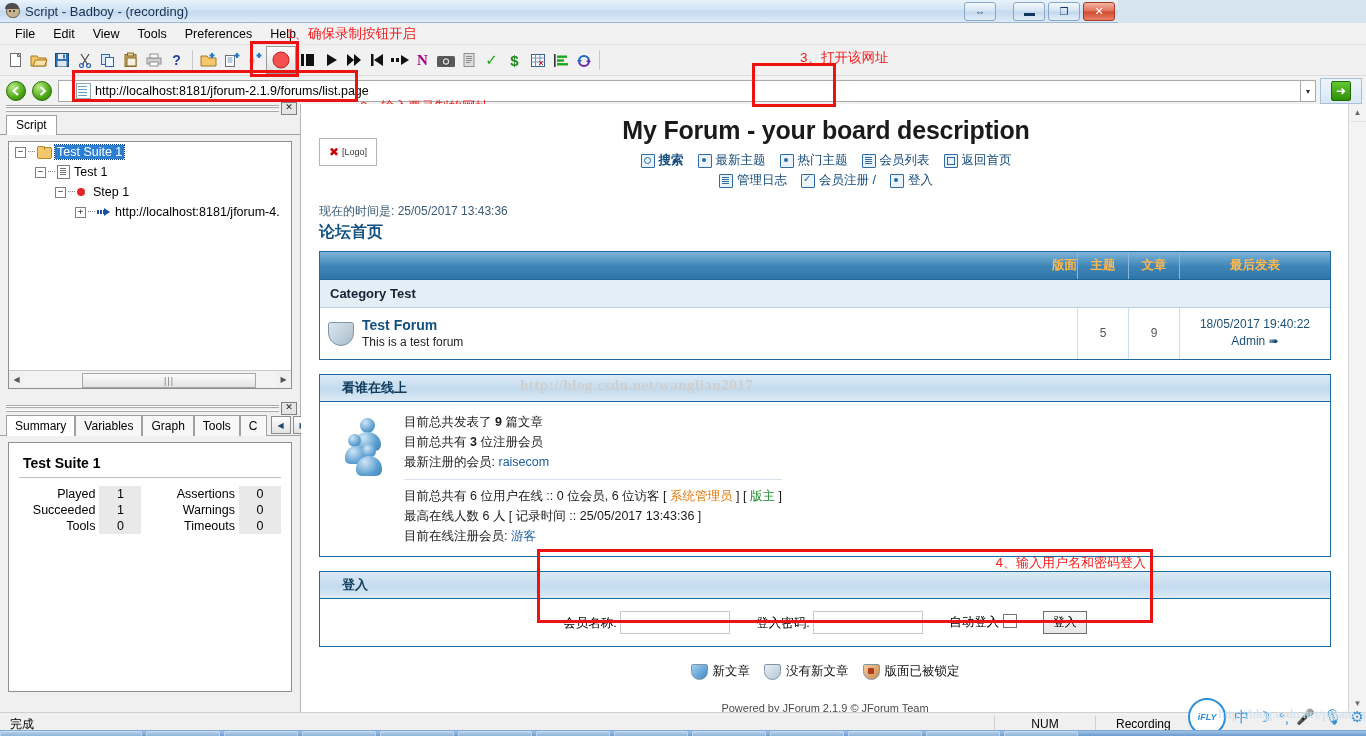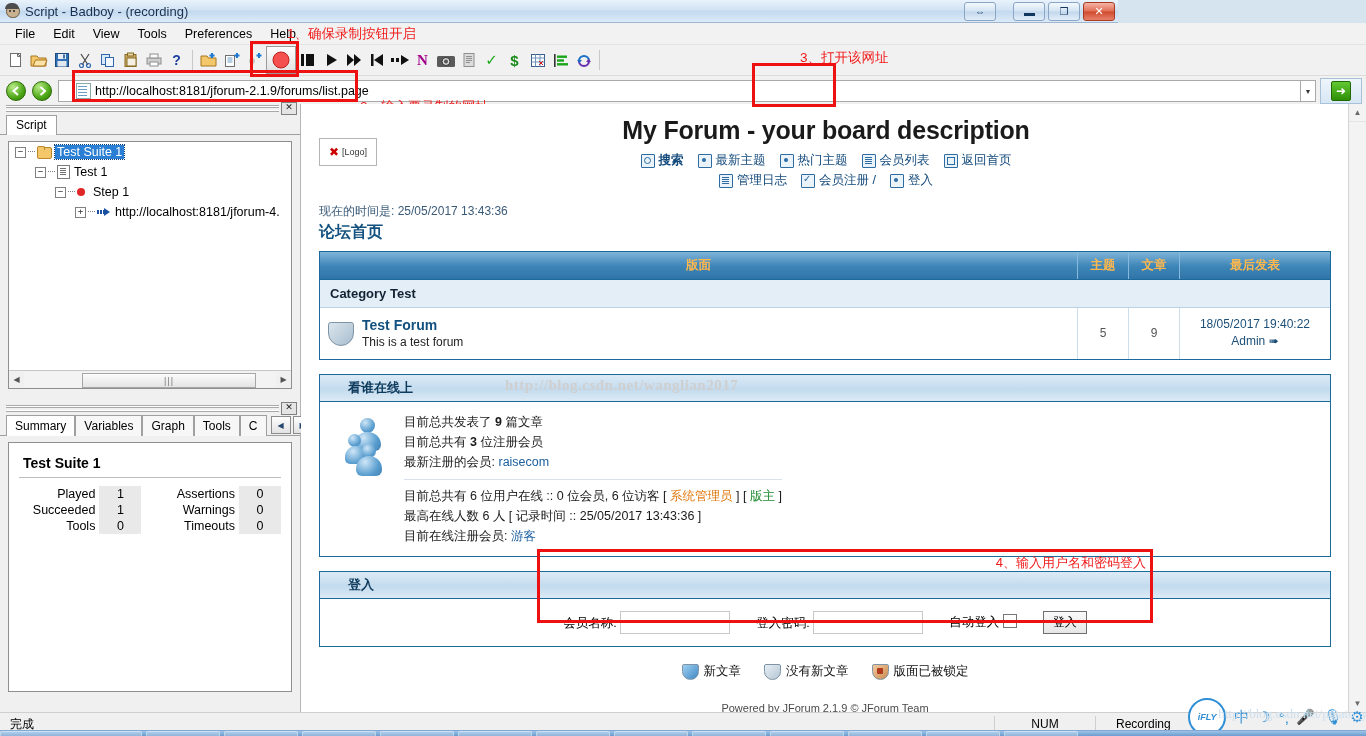--- a/index.html
+++ b/index.html
@@ -173,40 +173,40 @@
   .ftime{margin:14px 0 0 18px;font-size:12px;color:#3a5a78;}
   .fcrumb{margin:2px 0 0 18px;font-size:16px;font-weight:bold;color:#12517f;}
 
   .fsect{margin:8px 18px 0 18px;border:1px solid #1b6a9c;}
   table.ftable{border-collapse:collapse;width:100%;font-size:12px;}
   .ftable th{
     background:linear-gradient(to bottom,#7fb4d8,#3f86b8 52%,#2f74a6);
     color:#ffb84d;font-weight:bold;font-size:12.5px;padding:5px 0;text-align:center;
     border-left:1px solid #86b9dd;border-bottom:1px solid #1b6a9c;
   }
-  .ftable th:first-child{border-left:none;}
+  .ftable th:first-child{border-left:none;text-align:right;}
   .catrow td{background:#e4eef6;padding:6px 10px;font-weight:bold;color:#123;font-size:13px;border-bottom:1px solid #b9d2e5;}
   .catrow td.blank{background:#e4eef6;}
   .frow td{padding:8px 8px;border-bottom:none;background:#fff;vertical-align:middle;}
   .fname{font-size:14px;font-weight:bold;color:#12517f;}
   .fdesc{font-size:12px;color:#222;margin-top:2px;}
   .fnum{text-align:center;color:#555;font-size:12px;background:#f3f7fb;border-left:1px solid #cddeeb;}
   .flast{text-align:center;color:#1c4f78;font-size:12px;background:#f3f7fb;border-left:1px solid #cddeeb;line-height:1.45;}
   .shield{width:26px;height:26px;flex:none;position:relative;margin-right:8px;}
   .shield:before{content:"";position:absolute;left:0;top:2px;width:24px;height:22px;
     background:linear-gradient(135deg,#dbe6ee,#a8bccd);
     border:1px solid #7e93a5;border-radius:3px 3px 14px 14px;}
   .cellflex{display:flex;align-items:center;}
 
   .sect2{margin:14px 18px 0 18px;border:1px solid #1b6a9c;}
   .secthead{
     background:linear-gradient(to bottom,#dceaf5,#c3dbee 55%,#dceaf5);
-    border-bottom:1px solid #1b6a9c;padding:4px 28px;font-weight:bold;font-size:13px;color:#0e3a5c;position:relative;
-  }
-  .watermark{position:absolute;left:185px;top:2px;font-family:"Liberation Serif","DejaVu Serif",serif;
+    border-bottom:1px solid #1b6a9c;padding:4px 22px;font-weight:bold;font-size:13px;color:#0e3a5c;position:relative;
+  }
+  .watermark{position:absolute;left:200px;top:2px;font-family:"Liberation Serif","DejaVu Serif",serif;
     font-size:15px;color:#cfcfcf;letter-spacing:0.5px;}
   .sectbody{padding:10px 12px;display:flex;background:#fff;}
   .ppl{width:46px;height:60px;flex:none;position:relative;margin:6px 10px 0 16px;}
   .ppl i{position:absolute;border-radius:50%;background:radial-gradient(circle at 35% 30%,#cfe6f7,#5b9fd0 60%,#3d7fb0);}
   .ppl .h1{left:12px;top:0;width:15px;height:15px;}
   .ppl .b1{left:6px;top:14px;width:27px;height:19px;border-radius:13px 13px 6px 6px;}
   .ppl .h2{left:0px;top:16px;width:13px;height:13px;}
   .ppl .b2{left:-3px;top:28px;width:23px;height:18px;border-radius:11px 11px 5px 5px;}
   .ppl .h3{left:14px;top:26px;width:14px;height:14px;}
   .ppl .b3{left:8px;top:38px;width:26px;height:20px;border-radius:13px 13px 6px 6px;}
@@ -219,21 +219,21 @@
   .sect3{margin:14px 18px 0 18px;border:1px solid #1b6a9c;position:relative;}
   .loginbody{padding:12px 10px;display:flex;align-items:center;justify-content:center;gap:26px;background:#fff;font-size:12.5px;}
   .ftxt{width:104px;height:19px;border:1px solid #c8c8c8;background:#fff;}
   .fcheck{width:12px;height:12px;border:1px solid #767676;background:#fff;display:inline-block;vertical-align:-2px;}
   .fbtn{
     padding:2px 9px;border:1px solid #6f6f6f;font-size:12px;color:#000;
     background:linear-gradient(to bottom,#fafafa,#e6e6e6);
   }
   .annot4{position:absolute;right:184px;top:-18px;color:#f11b1b;font-size:13px;white-space:nowrap;}
 
-  .legend{display:flex;justify-content:center;gap:23px;margin-top:16px;font-size:12.5px;color:#111;align-items:center;}
+  .legend{display:flex;justify-content:center;gap:14px;margin-top:16px;font-size:12.5px;color:#111;align-items:center;}
   .legend .li{display:flex;align-items:center;gap:5px;}
   .lshield{width:17px;height:17px;position:relative;flex:none;}
   .lshield:before{content:"";position:absolute;left:0;top:1px;width:15px;height:14px;border:1px solid #7e93a5;border-radius:2px 2px 9px 9px;}
   .lshield.blue:before{background:linear-gradient(135deg,#9fd0f2,#3f87c4);}
   .lshield.gray:before{background:linear-gradient(135deg,#e6eef4,#b6c7d5);}
   .lshield.lock:before{background:linear-gradient(135deg,#f3c9a0,#c98b4e);}
   .lshield.lock:after{content:"";position:absolute;left:5px;top:5px;width:6px;height:6px;background:#b03a1d;border-radius:1px;}
   .powered{text-align:center;margin-top:22px;font-size:11px;color:#4a4a4a;}
 
   

